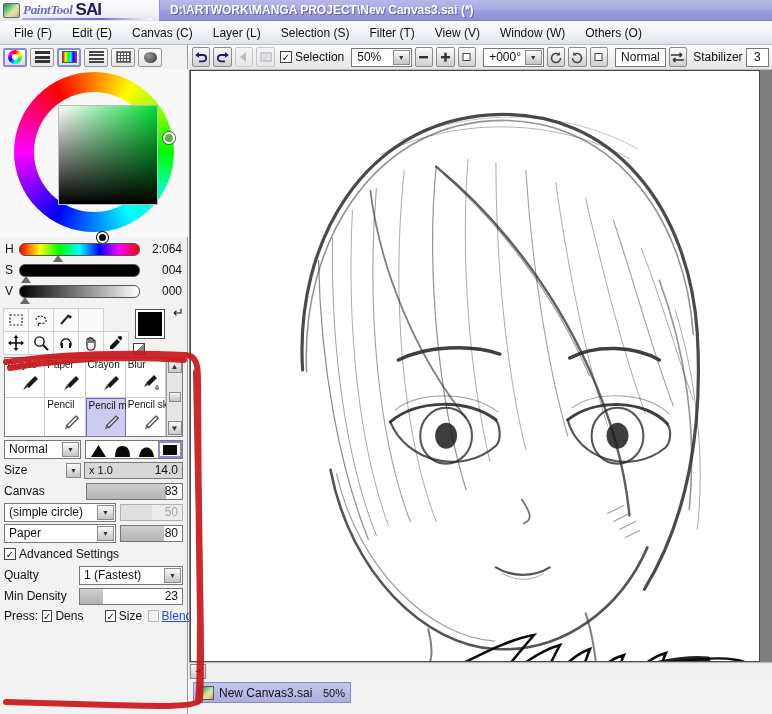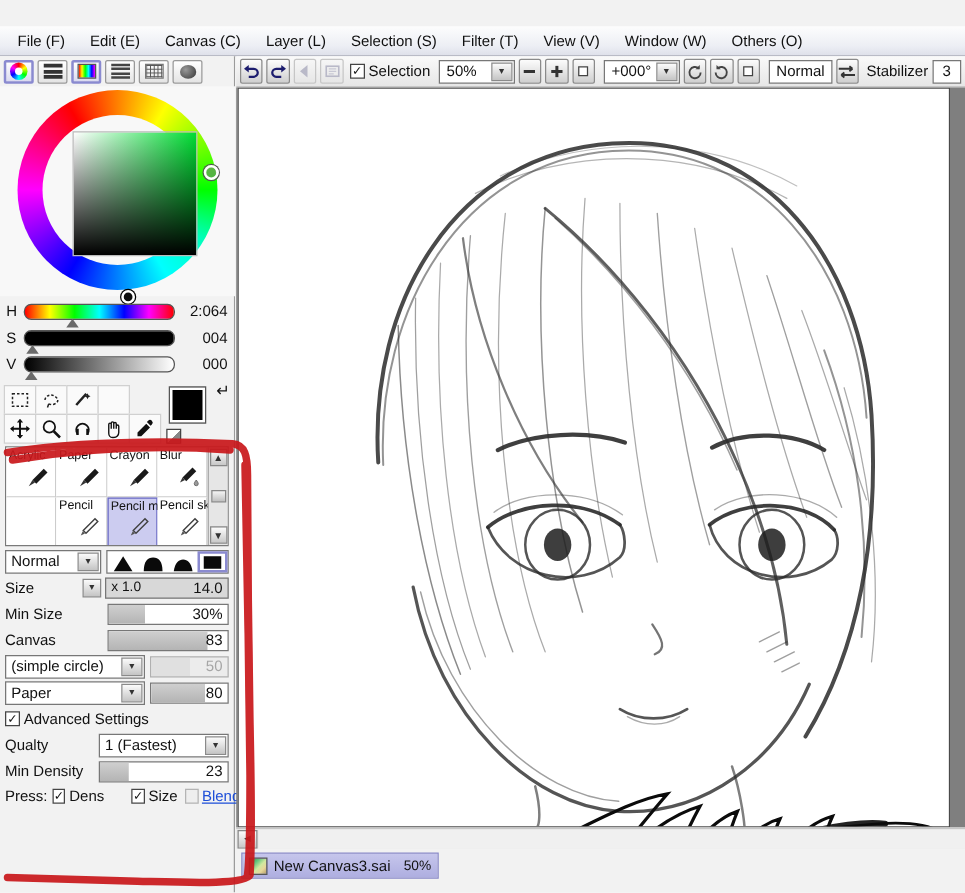--- a/index.html
+++ b/index.html
@@ -340,20 +340,29 @@
   #sig {
     position:absolute; left: 400px; top: 630px; width: 372px; height: 84px;
     pointer-events:none;
   }
 </style>
 </head>
 <body>
 
 <div id="app">
 
+  <div id="titlebar">
+    <div id="logo-block">
+      <div id="logo-swatch"></div>
+      <div id="logo-pt">PaintTool</div>
+      <div id="logo-sai">SAI</div>
+      <div id="logo-underline"></div>
+    </div>
+    <div id="title-text">D:\ARTWORK\MANGA PROJECT\New Canvas3.sai (*)</div>
+  </div>
 
   <div id="menubar">
     <div class="menu-item">File (F)</div>
     <div class="menu-item">Edit (E)</div>
     <div class="menu-item">Canvas (C)</div>
     <div class="menu-item">Layer (L)</div>
     <div class="menu-item">Selection (S)</div>
     <div class="menu-item">Filter (T)</div>
     <div class="menu-item">View (V)</div>
     <div class="menu-item">Window (W)</div>
@@ -598,27 +607,20 @@
 
       <div class="row">
         <div class="lbl" style="width:62px">Size</div>
         <div class="mini-arrow">▼</div>
         <div class="sizefield">
           <span style="font-size:11px">x 1.0</span>
           <span>14.0</span>
         </div>
       </div>
 
-      <div class="row">
-        <div class="lbl" style="width:82px">Min Size</div>
-        <div class="sldr" style="flex:1">
-          <div class="fill" style="width:30%"></div>
-          <span>30%</span>
-        </div>
-      </div>
 
       <div class="row">
         <div class="lbl" style="width:82px">Canvas</div>
         <div class="sldr" style="flex:1">
           <div class="fill" style="width:83%"></div>
           <span>83</span>
         </div>
       </div>
 
       <div class="row">

